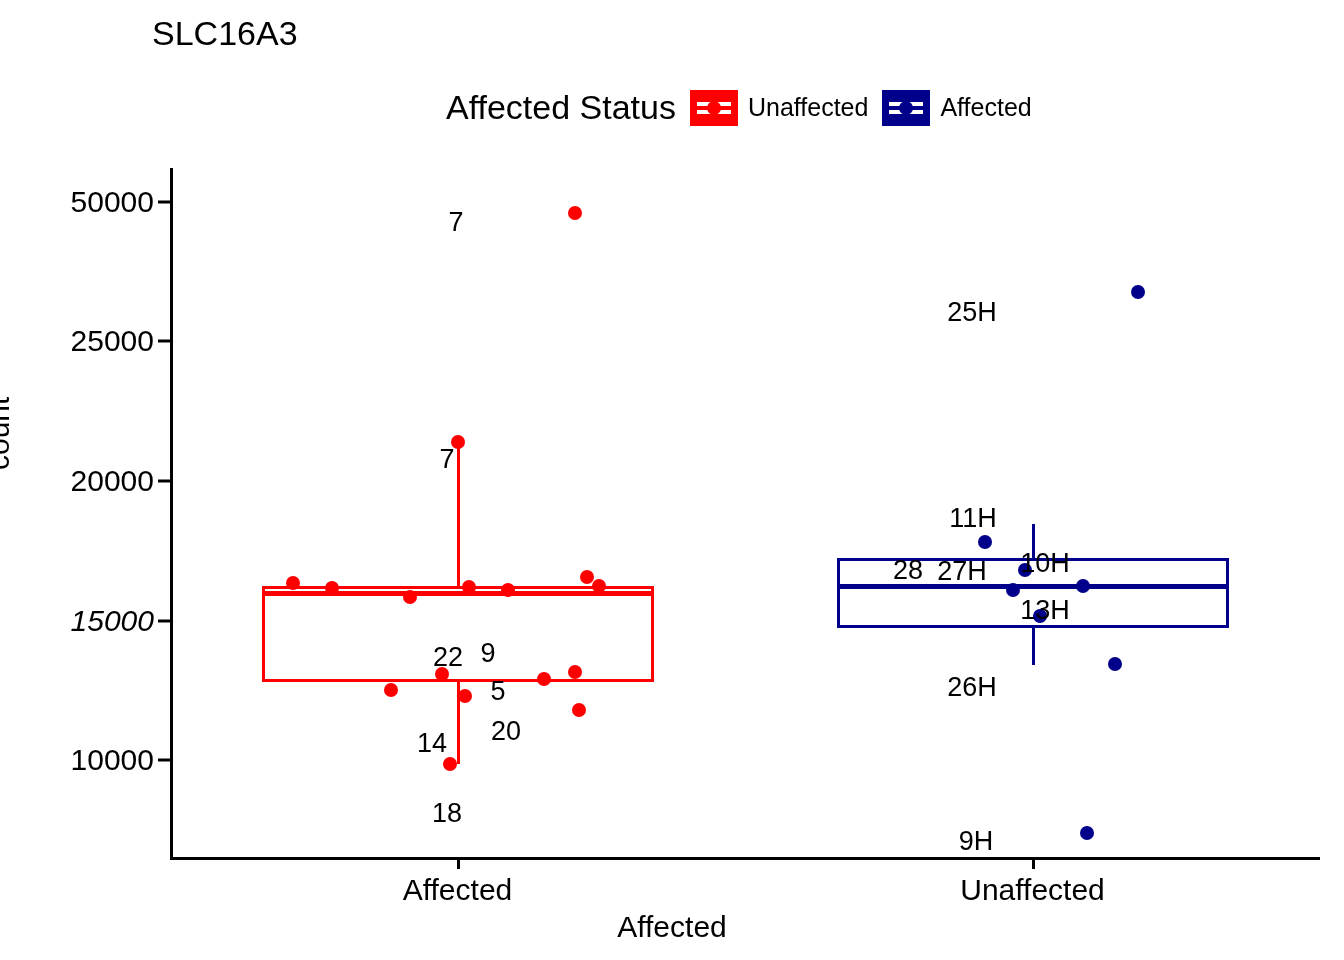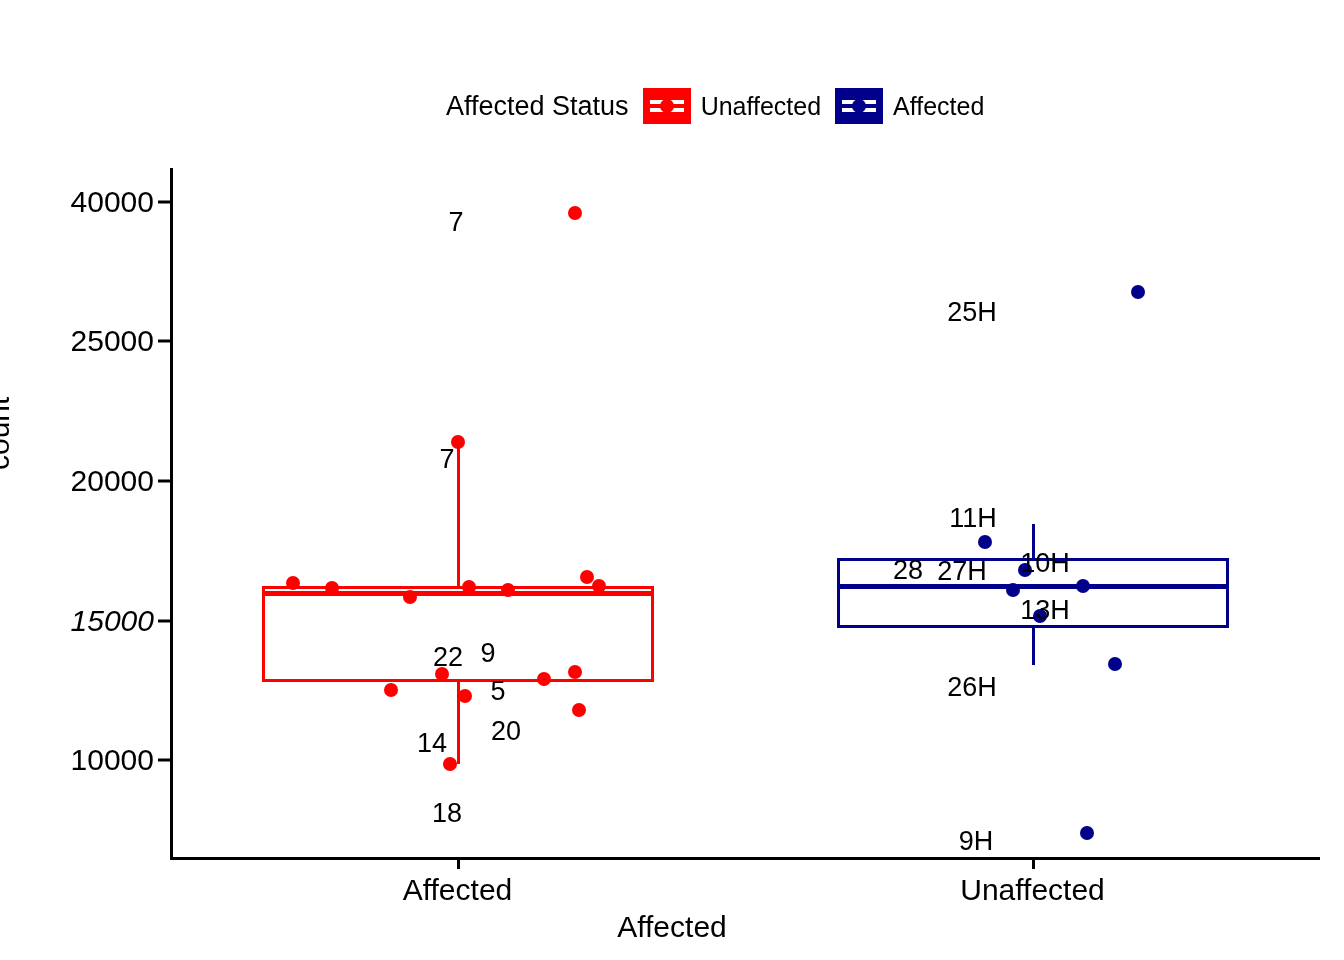--- a/index.html
+++ b/index.html
@@ -3,21 +3,21 @@
 <meta charset="utf-8">
 <style>
   html,body{margin:0;padding:0;background:#ffffff;}
   body{width:1344px;height:960px;font-family:"Liberation Sans",sans-serif;color:#000;}
   #root{position:relative;width:1344px;height:960px;overflow:hidden;}
 
   .title{position:absolute;left:152px;top:14px;font-size:34px;color:#000;letter-spacing:0px;}
 
   
   .legend{position:absolute;left:446px;top:88px;display:flex;align-items:center;gap:14px;}
-  .legend-title{font-size:27px;}
+  .legend-title{font-size:34px;}
   .legend-key{display:flex;align-items:center;gap:10px;}
   .legend-glyph{position:relative;width:48px;height:36px;}
   .legend-glyph .lbox{position:absolute;left:4px;top:9px;width:40px;height:18px;border:3px solid currentColor;box-sizing:border-box;background:#fff;}
   .legend-glyph .lmed{position:absolute;left:4px;top:16px;width:40px;height:4px;background:currentColor;}
   .legend-glyph .lw-up{position:absolute;left:22px;top:0px;width:3px;height:10px;background:currentColor;}
   .legend-glyph .lw-dn{position:absolute;left:22px;top:26px;width:3px;height:10px;background:currentColor;}
   .legend-glyph .ldot{position:absolute;left:17px;top:11px;width:14px;height:14px;border-radius:50%;background:currentColor;}
   .legend-label{font-size:25px;}
 
   
@@ -43,20 +43,21 @@
   .pt{position:absolute;width:14px;height:14px;border-radius:50%;transform:translate(-50%,-50%);}
   .dlab{position:absolute;font-size:27px;white-space:nowrap;transform:translate(-50%,-50%);color:#000;}
   .red{color:#ff0000;border-color:#ff0000;background-color:#ff0000;}
   .navy{color:#00008b;border-color:#00008b;background-color:#00008b;}
 </style>
 </head>
 <body>
 
 <div id="root">
 
+  <div class="title">SLC16A3</div>
 
   <div class="legend">
     <div class="legend-title">Affected Status</div>
 
     <div class="legend-key">
       <div class="legend-glyph red">
         <div class="lw-up"></div>
           <div class="lbox"></div>
           <div class="lmed"></div>
           <div class="ldot"></div>
@@ -91,21 +92,21 @@
       <div class="ytick-mark" style="top: 620.551px;"></div>
       <div class="ylab-wrap" style="top: 480.874px;">
         <div class="ytick-lab" style="top: 0px;">20000</div>
       </div>
       <div class="ytick-mark" style="top: 480.874px;"></div>
       <div class="ylab-wrap" style="top: 341.198px;">
         <div class="ytick-lab" style="top: 0px;">25000</div>
       </div>
       <div class="ytick-mark" style="top: 341.198px;"></div>
       <div class="ylab-wrap" style="top: 201.522px;">
-        <div class="ytick-lab" style="top: 0px;">40000</div>
+        <div class="ytick-lab" style="top: 0px;">50000</div>
       </div>
       <div class="ytick-mark" style="top: 201.522px;"></div>
     </div>
   <div id="xticks">
       <div class="xtick-mark" style="left: 456.5px;"></div>
       <div class="xtick-lab" style="left: 457.5px;">Affected</div>
       <div class="xtick-mark" style="left: 1031.5px;"></div>
       <div class="xtick-lab" style="left: 1032.5px;">Unaffected</div>
     </div>
   <div id="plot" class="panel">

